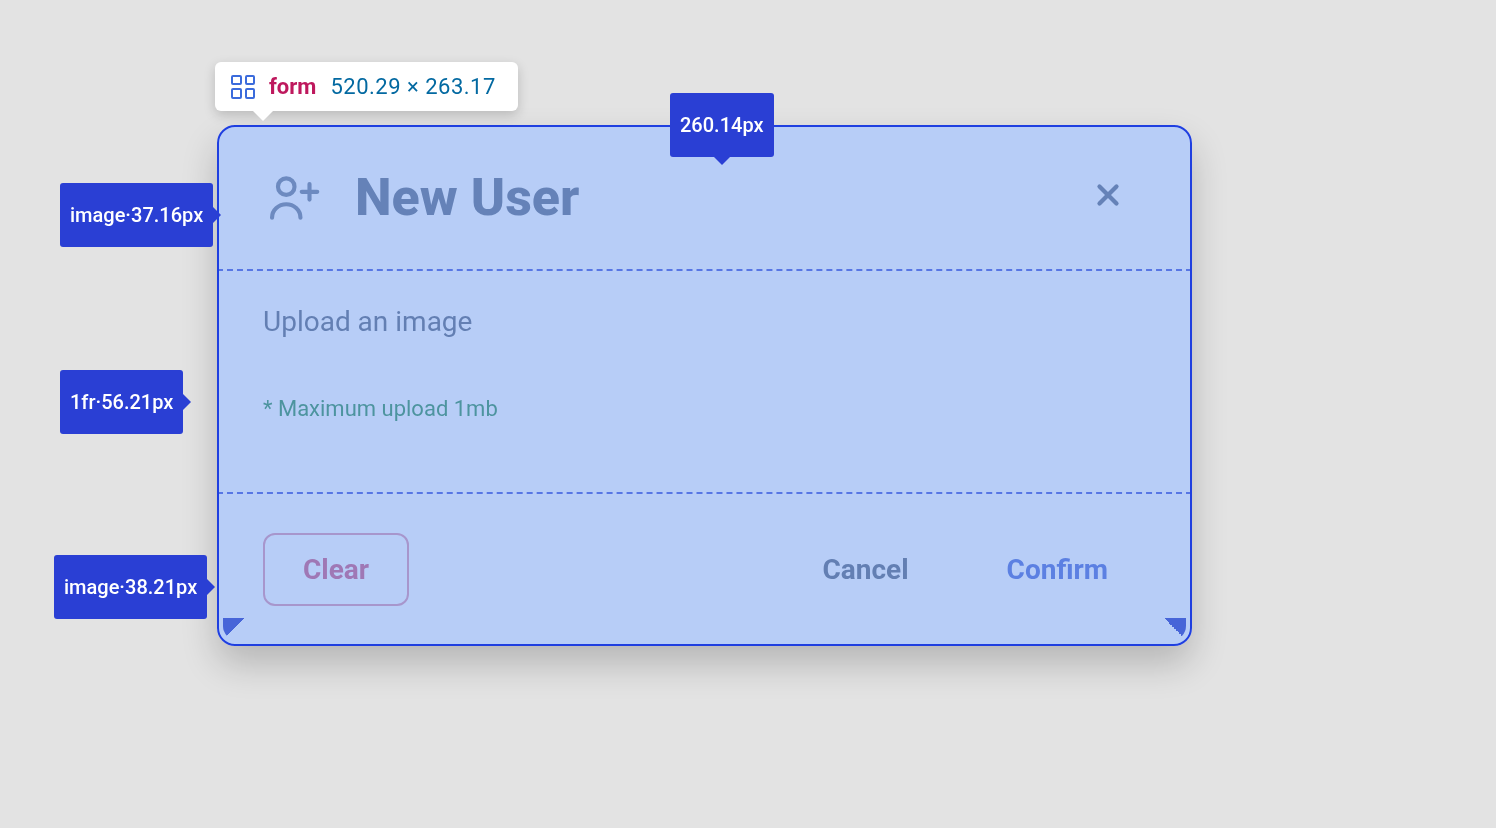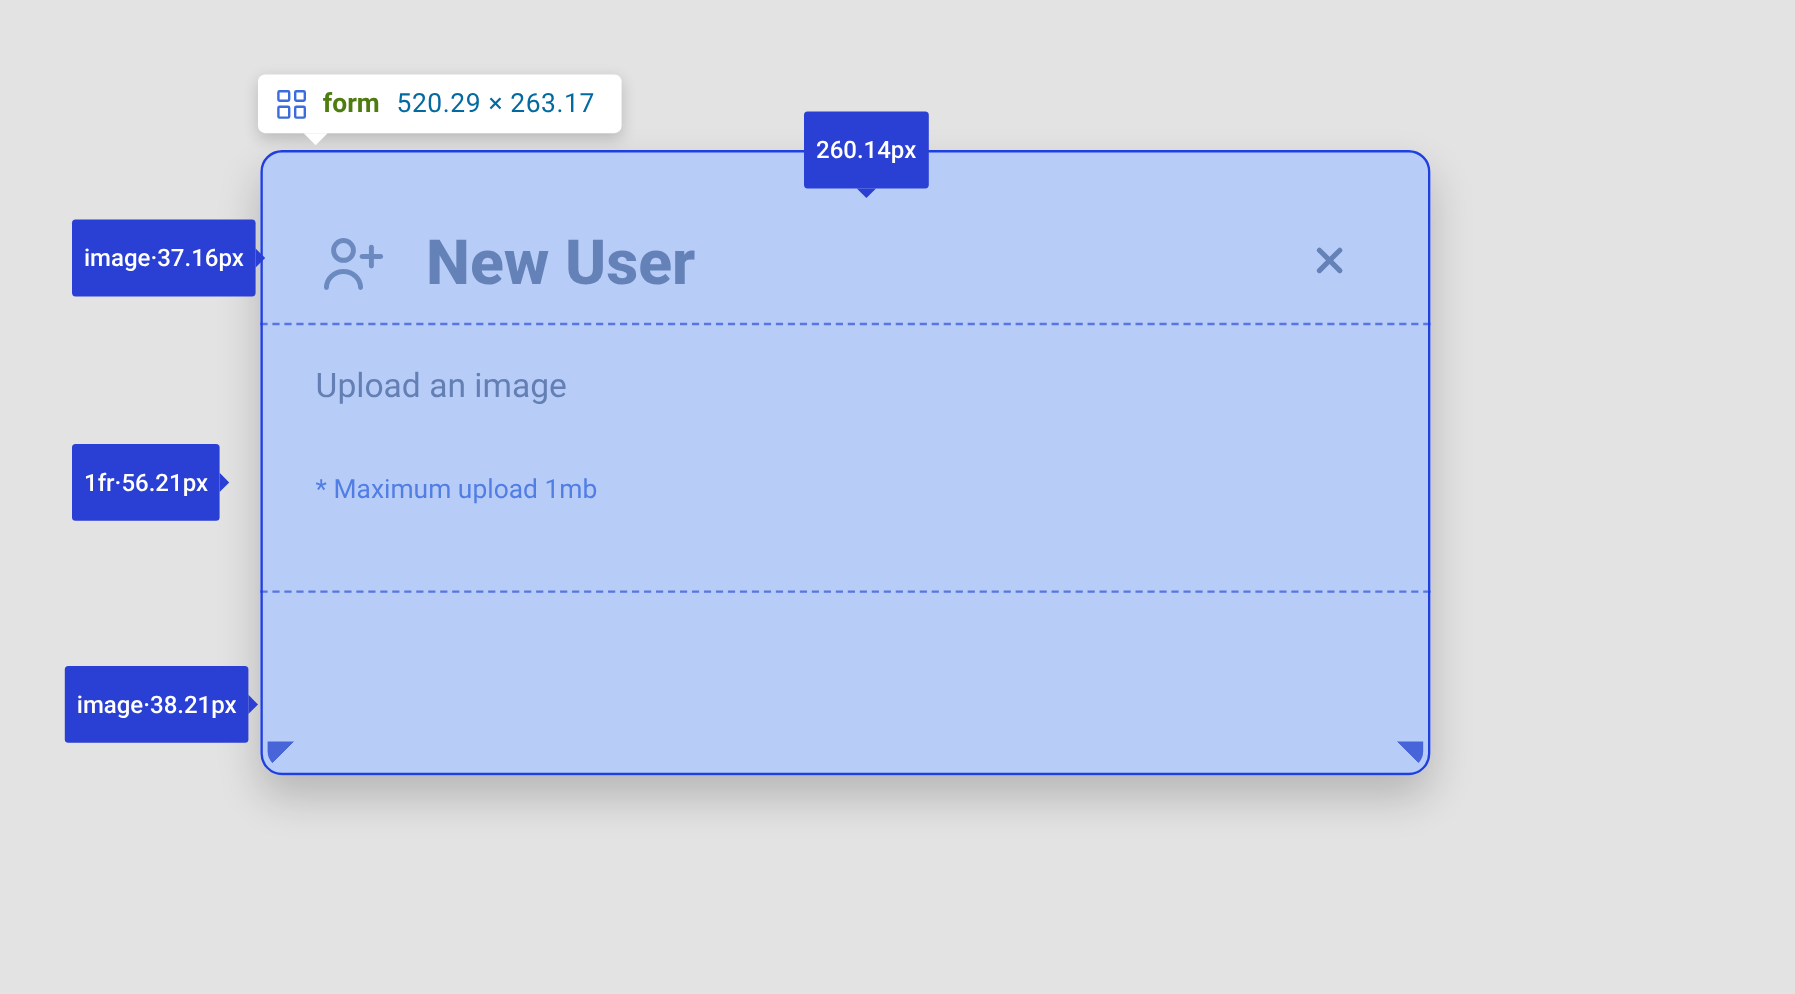--- a/index.html
+++ b/index.html
@@ -44,21 +44,21 @@
     grid-template-columns: 1fr 1fr;
     grid-template-rows: 1fr 1fr;
     gap: 3px;
   }
   .devtools-tooltip .grid-icon span {
     border: 2px solid #3b6bdc;
     border-radius: 2px;
   }
   .devtools-tooltip .el-name {
     font-weight: 700;
-    color: #4d7c0f;
+    color: #be185d;
   }
   .devtools-tooltip .el-dims {
     color: #0369a1;
     letter-spacing: .5px;
   }
 
   .badge {
     position: absolute;
     background: #2a3fd4;
     color: #fff;
@@ -135,21 +135,20 @@
 
   
   .hdr {
     position: absolute;
     left: 0; right: 0; top: 0;
     height: 144px;
     display: flex;
     align-items: center;
     padding: 0 46px;
     gap: 30px;
-    margin-top: 22px;
   }
   .user-plus-icon {
     width: 62px; height: 62px;
     color: #5b6c86;
   }
   .title {
     font-size: 52px;
     font-weight: 800;
     color: #4a5a73;
     flex: 1;
@@ -198,21 +197,21 @@
     font-size: 28px;
   }
   .file-status {
     padding: 18px 28px;
     color: #5a6a80;
     font-size: 28px;
   }
   .hint {
     margin-top: 58px;
     font-size: 22px;
-    color: #1d4ed8;
+    color: #15803d;
   }
 
   
   .ftr {
     position: absolute;
     left:0; right:0;
     top: 367px;
     bottom: 0;
     display: flex;
     align-items: center;
@@ -285,18 +284,24 @@
 
   <div class="body">
     <div class="upload-row">
       <span class="upload-label">Upload an image</span>
     </div>
     <div class="hint">* Maximum upload 1mb</div>
   </div>
 
   <div class="row-sep sep2"></div>
 
+  <div class="ftr">
+    <div class="btn btn-clear">Clear</div>
+    <div class="spacer"></div>
+    <div class="btn btn-cancel">Cancel</div>
+    <div class="btn btn-confirm">Confirm</div>
+  </div>
 
   <div class="overlay">
     <div class="corner bl"></div>
     <div class="corner br"></div>
   </div>
 </div>
 
 </body></html>

